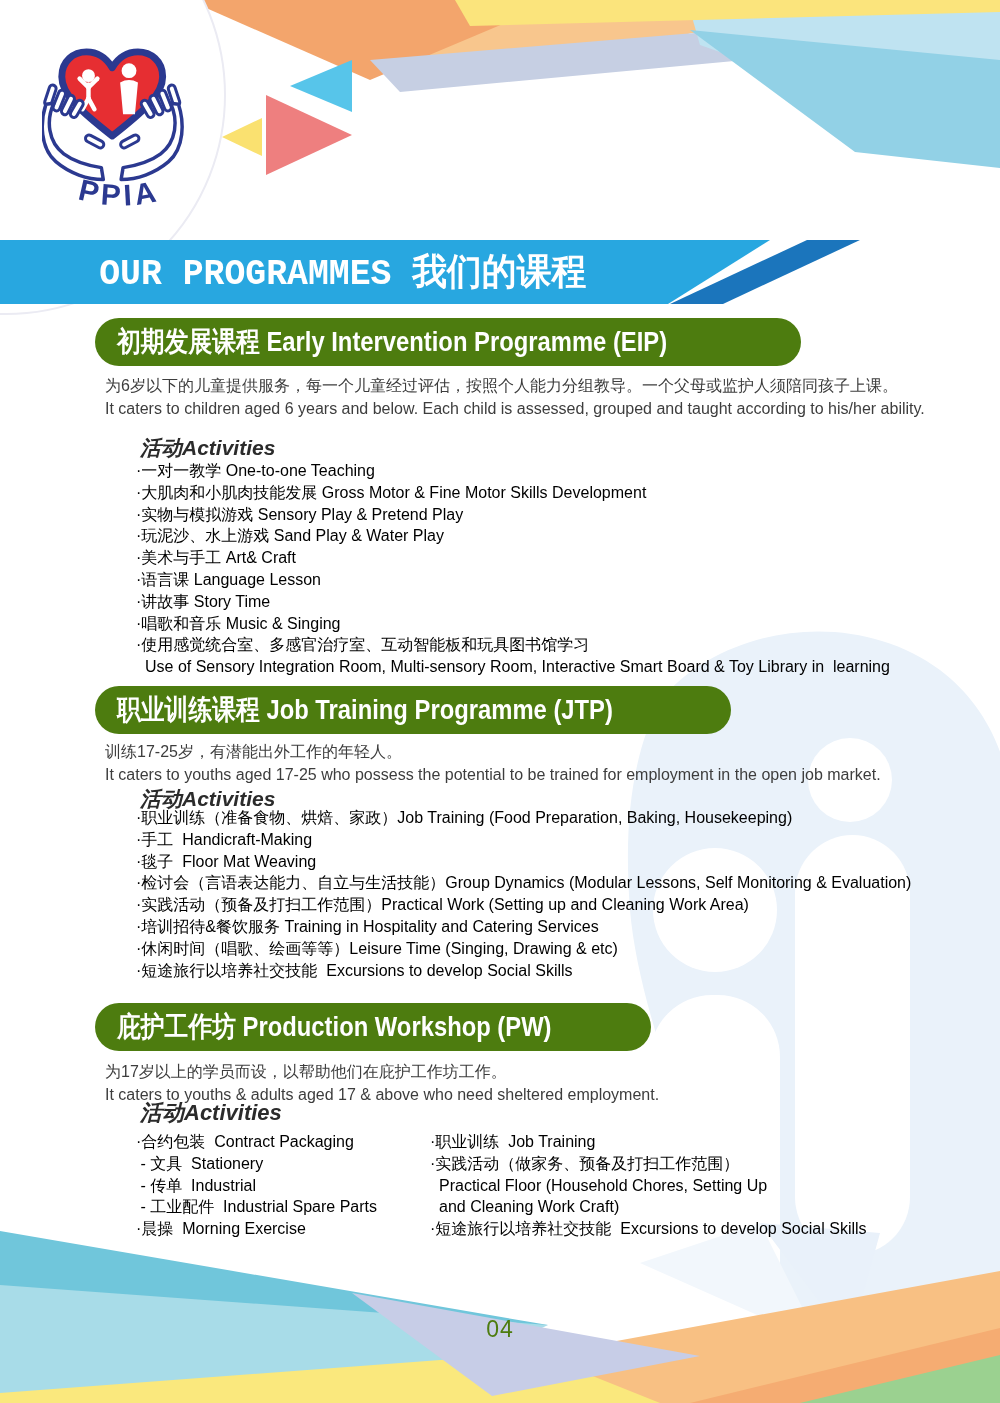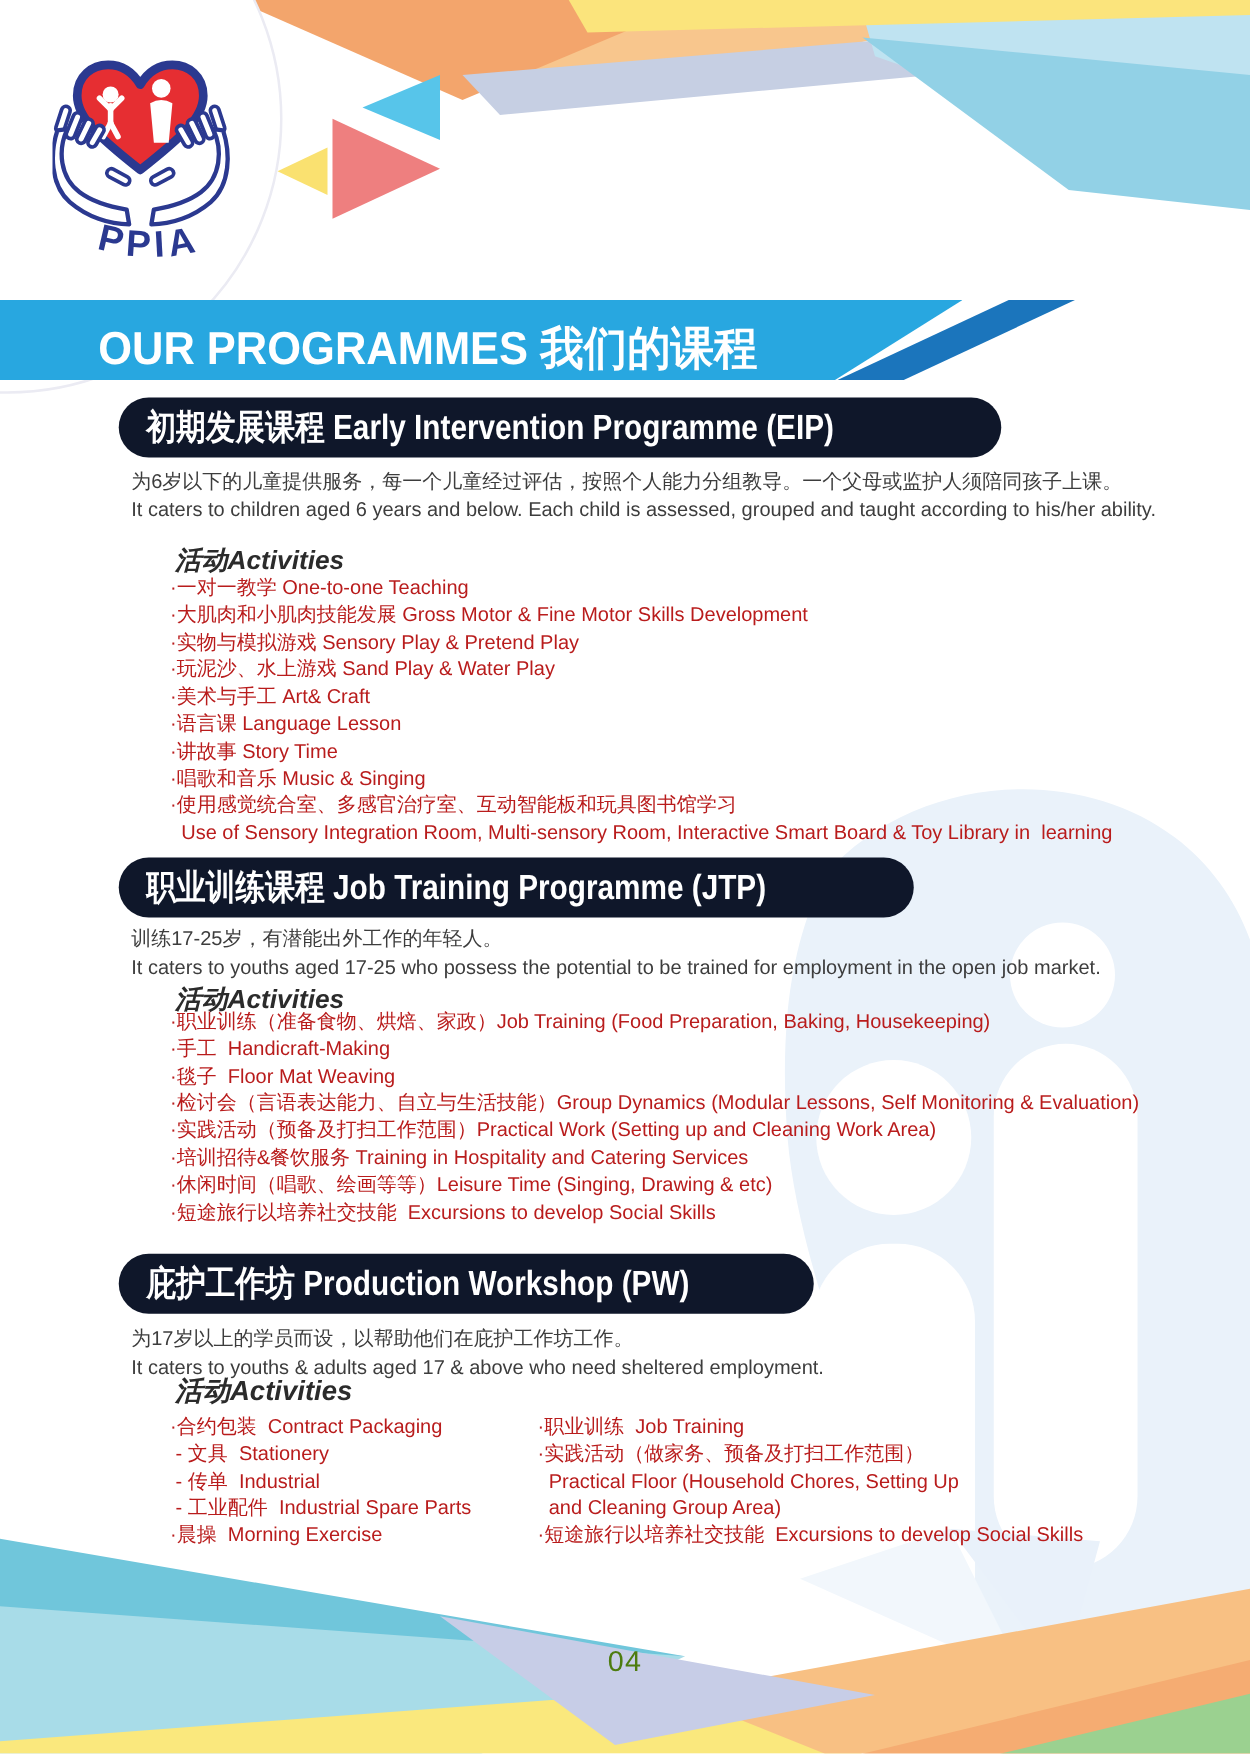--- a/index.html
+++ b/index.html
@@ -3,36 +3,36 @@
 <meta charset="utf-8">
 <style>
   html,body{margin:0;padding:0;}
   body{font-family:"Liberation Sans",sans-serif;background:#fff;}
   .page{position:relative;width:1000px;height:1403px;overflow:hidden;background:#fff;}
   .abs{position:absolute;}
   svg{display:block;}
 
   
   .band{position:absolute;top:240px;left:0;width:770px;height:64px;background:#28A7E0;
-        clip-path:polygon(0 0,770px 0,668px 64px,0 64px);display:flex;align-items:flex-end;justify-content:center;}
+        clip-path:polygon(0 0,770px 0,668px 64px,0 64px);display:flex;align-items:center;justify-content:center;font-family:Liberation Mono, monospace;}
   .band-title{color:#fff;font-weight:bold;font-size:37px;letter-spacing:0px;transform:scaleX(.94);transform-origin:50% 50%;padding-right:90px;white-space:nowrap;}
   .slash{position:absolute;top:240px;left:670px;width:200px;height:64px;background:#1B75BC;
          clip-path:polygon(137px 0,190px 0,53px 64px,0 64px);}
 
   
   .section{position:absolute;left:0;width:1000px;}
-  .pill{position:absolute;left:95px;top:0;height:48px;background:#0f172a;border-radius:24px;
+  .pill{position:absolute;left:95px;top:0;height:48px;background:#4d7c0f;border-radius:24px;
         display:flex;align-items:center;padding:0 22px;overflow:hidden;}
   .pill span{color:#fff;font-weight:bold;font-size:28px;white-space:nowrap;transform:scaleX(.85);transform-origin:0 50%;}
 
   .intro{position:absolute;left:105px;color:#3d3d3d;font-size:16px;line-height:23px;}
   .intro div{white-space:nowrap;}
   .act-label{position:absolute;left:140px;color:#2b2b2b;font-weight:bold;font-size:21px;white-space:nowrap;font-style:italic;}
   .act-label.big{font-size:22px;}
-  .act-list{position:absolute;color:#b91c1c;font-size:16px;line-height:21.8px;}
+  .act-list{position:absolute;color:#000000;font-size:16px;line-height:21.8px;}
   .act-line,.act-cont{white-space:pre-wrap;}
   .act-cont{padding-left:9px;}
 
   .page-num{position:absolute;left:478px;top:1316px;width:44px;text-align:center;
             font-size:23px;color:#4d7c0f;letter-spacing:1px;}
 </style>
 </head>
 <body>
 
 <div class="page">
@@ -215,21 +215,21 @@
           <div class="act-line">·晨操  Morning Exercise</div>
         </div>
       </div>
     <div class="act-list" style="top:128px;left:430px;width:480px">
         <div class="act-item">
           <div class="act-line">·职业训练  Job Training</div>
         </div>
         <div class="act-item">
           <div class="act-line">·实践活动（做家务、预备及打扫工作范围）</div>
           <div class="act-cont">Practical Floor (Household Chores, Setting Up</div>
-          <div class="act-cont">and Cleaning Group Area)</div>
+          <div class="act-cont">and Cleaning Work Craft)</div>
         </div>
         <div class="act-item">
           <div class="act-line">·短途旅行以培养社交技能  Excursions to develop Social Skills</div>
         </div>
       </div>
   </div>
 
   <div class="page-num">04</div>
 
 </div>

